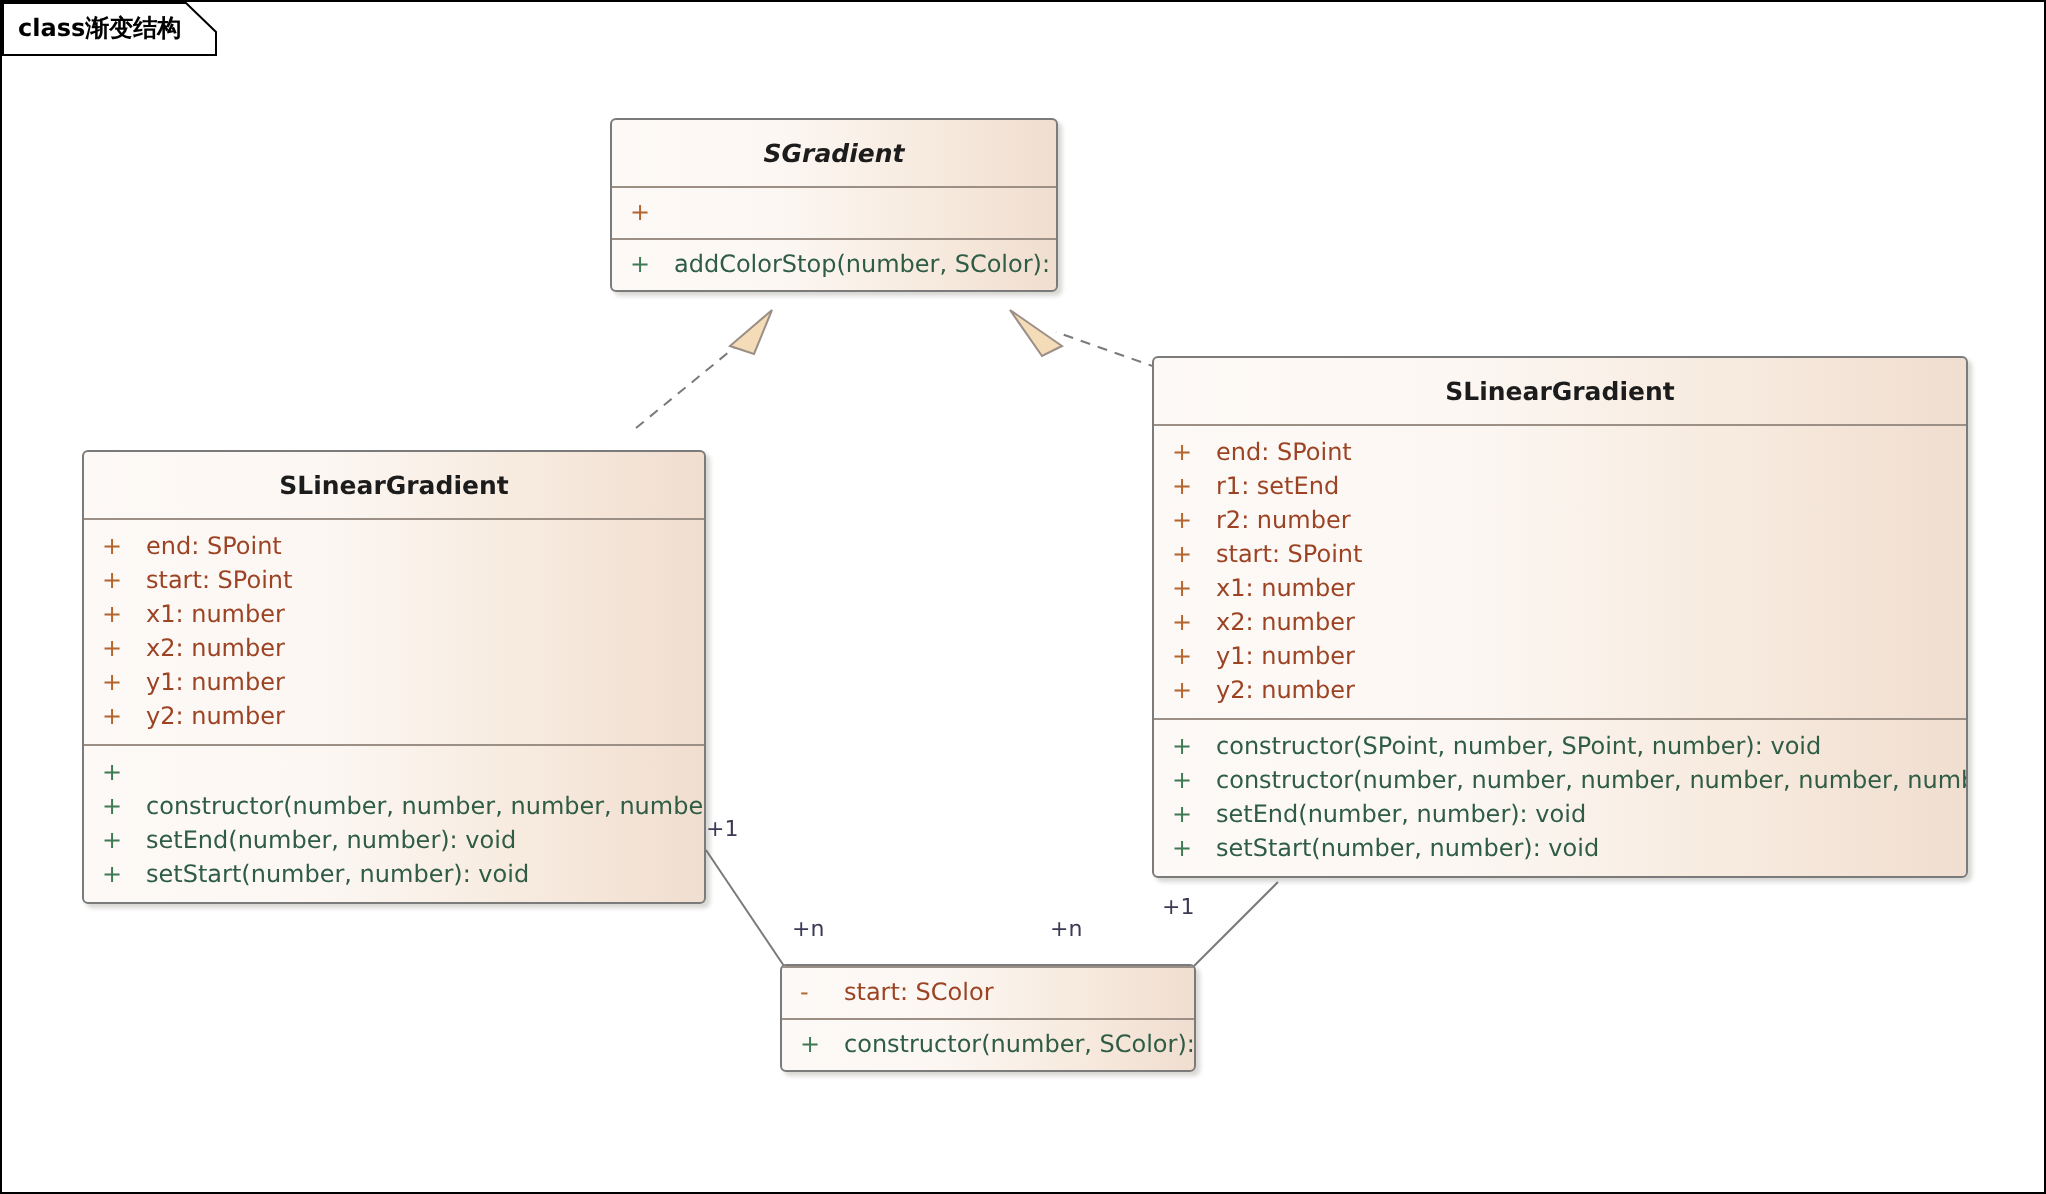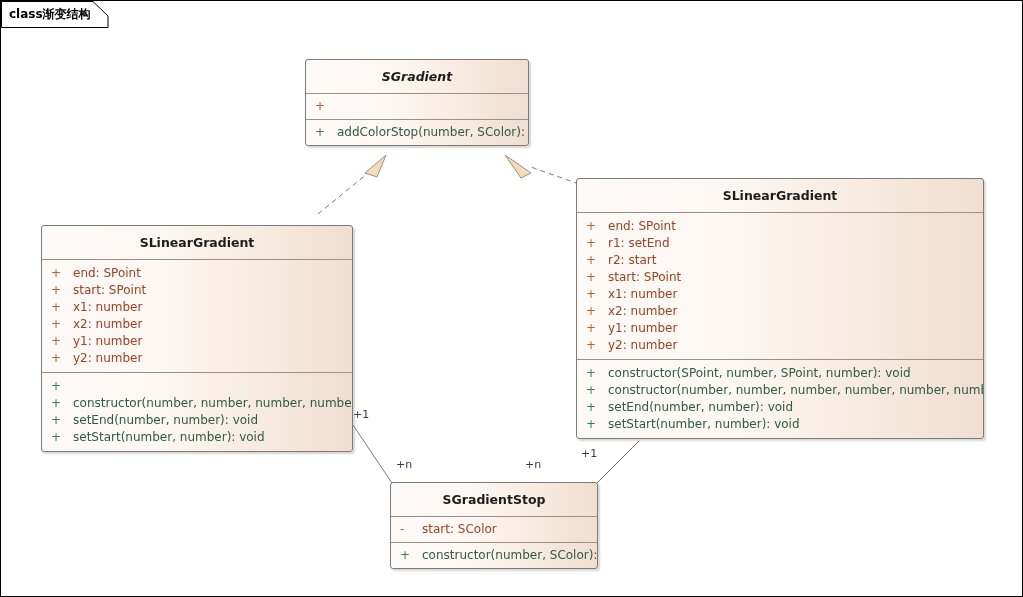--- a/index.html
+++ b/index.html
@@ -223,21 +223,21 @@
       <div class="uml-row attr">
         <span class="uml-vis">+</span>
         <span class="uml-text">end: SPoint</span>
       </div>
       <div class="uml-row attr">
         <span class="uml-vis">+</span>
         <span class="uml-text">r1: setEnd</span>
       </div>
       <div class="uml-row attr">
         <span class="uml-vis">+</span>
-        <span class="uml-text">r2: start</span>
+        <span class="uml-text">r2: number</span>
       </div>
       <div class="uml-row attr">
         <span class="uml-vis">+</span>
         <span class="uml-text">start: SPoint</span>
       </div>
       <div class="uml-row attr">
         <span class="uml-vis">+</span>
         <span class="uml-text">x1: number</span>
       </div>
       <div class="uml-row attr">
@@ -267,21 +267,20 @@
         <span class="uml-text">setEnd(number, number): void</span>
       </div>
       <div class="uml-row oper">
         <span class="uml-vis">+</span>
         <span class="uml-text">setStart(number, number): void</span>
       </div>
     </div>
   </div>
 
   <div class="uml-class" id="cls-sstop" style="left:389px; top:481px; width:208px;">
-    <div class="uml-name">SGradientStop</div>
     <div class="uml-compartment compact">
       <div class="uml-row attr">
         <span class="uml-vis">-</span>
         <span class="uml-text">start: SColor</span>
       </div>
     </div>
     <div class="uml-compartment compact">
       <div class="uml-row oper">
         <span class="uml-vis">+</span>
         <span class="uml-text">constructor(number, SColor): void</span>

